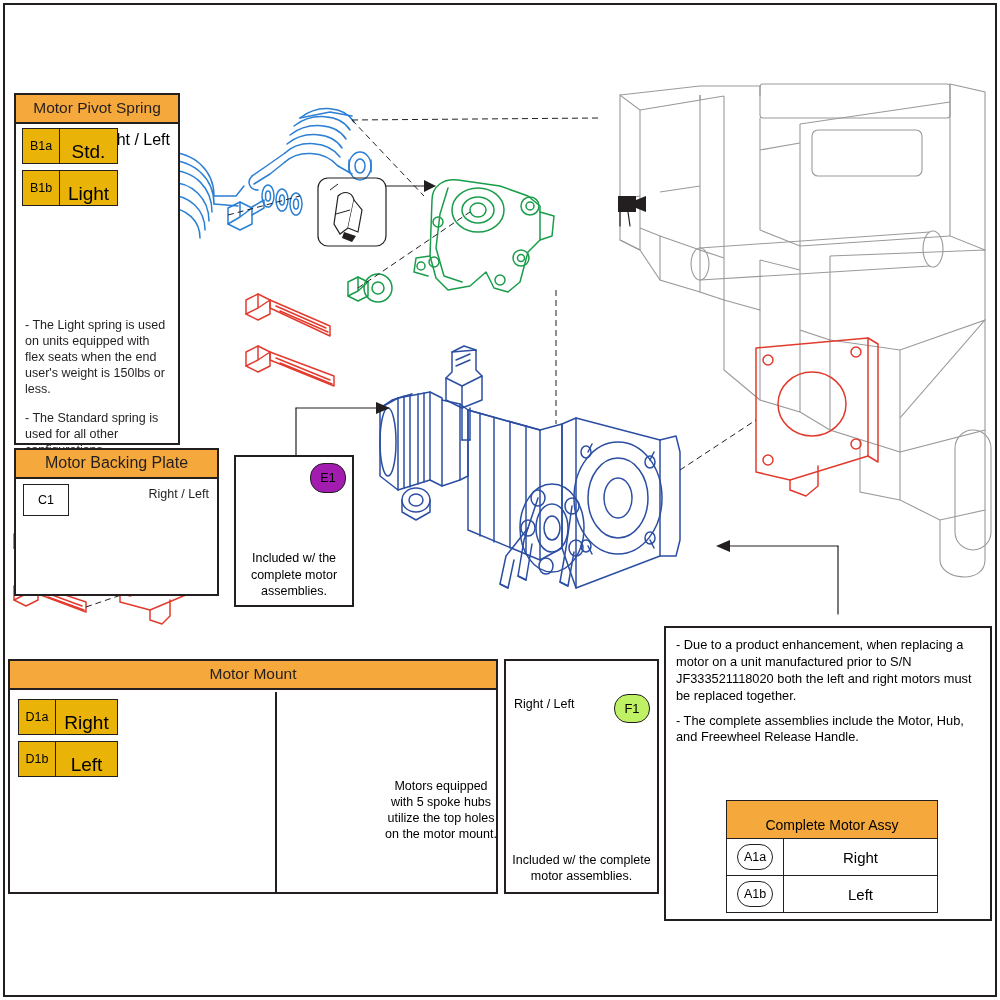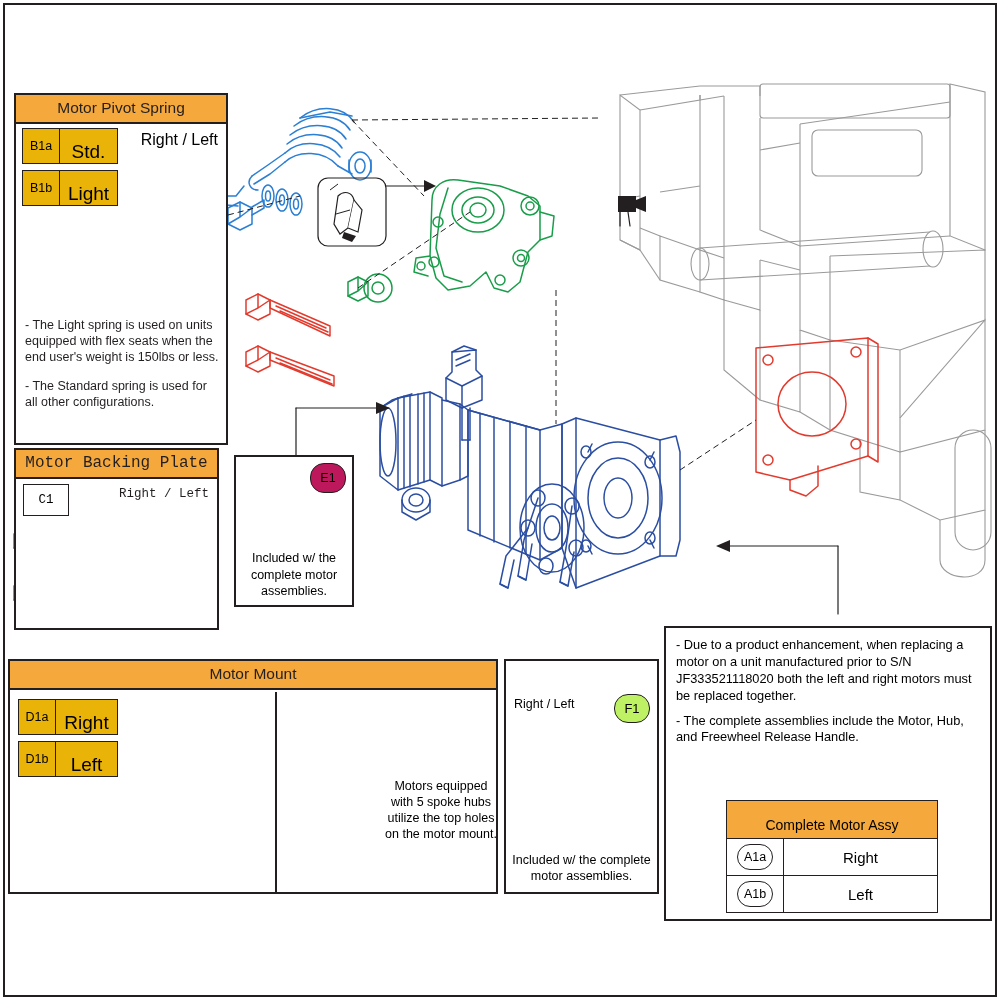--- a/index.html
+++ b/index.html
@@ -7,37 +7,37 @@
   .canvas{position:absolute;inset:0;}
   svg.layer{position:absolute;left:0;top:0;width:1000px;height:1000px;pointer-events:none;}
 
   
   .panel{position:absolute;border:2px solid #231f20;background:#ffffff;box-sizing:border-box;}
   .panel-head{background:#f5a83c;border-bottom:2px solid #231f20;text-align:center;font-size:16px;color:#231f20;padding:4px 0 5px;font-weight:400;}
   .rl{font-size:12.5px;color:#231f20;text-align:right;}
   .note{font-size:12.5px;color:#231f20;line-height:1.28;}
 
   
-  #panel-pivot{left:14px;top:93px;width:214px;height:352px;}
+  #panel-pivot{left:14px;top:93px;width:166px;height:352px;}
   #panel-pivot .panel-head{font-size:15.5px;}
   .pv-badges{position:absolute;left:6px;top:33px;width:96px;}
   .pv-badge-row{display:flex;align-items:flex-end;border:1.5px solid #231f20;height:34px;margin-bottom:6px;background:#eab308;}
   .pv-badge-row .id{width:36px;display:flex;align-items:center;justify-content:center;border-right:1.5px solid #231f20;height:100%;font-size:12.5px;}
   .pv-badge-row .lbl{flex:1;text-align:center;font-size:19px;}
   .pv-rl{position:absolute;right:8px;top:36px;}
   .pv-notes{position:absolute;left:9px;right:7px;top:222px;}
 
   
-  #panel-backing{left:14px;top:448px;width:205px;height:182px;font-family:Liberation Mono, monospace;}
+  #panel-backing{left:14px;top:448px;width:205px;height:148px;}
   .bp-badge{position:absolute;left:7px;top:34px;width:44px;height:30px;border:1.5px solid #231f20;display:flex;align-items:center;justify-content:center;font-size:12.5px;background:#fff;text-align:center;}
   .bp-rl{position:absolute;right:8px;top:37px;}
 
   
   #panel-e1{left:234px;top:455px;width:120px;height:152px;}
-  .e1-badge{position:absolute;right:6px;top:6px;width:34px;height:28px;border:1.5px solid #231f20;border-radius:14px;display:flex;align-items:center;justify-content:center;font-size:12.5px;background:#be185d;}
+  .e1-badge{position:absolute;right:6px;top:6px;width:34px;height:28px;border:1.5px solid #231f20;border-radius:14px;display:flex;align-items:center;justify-content:center;font-size:12.5px;background:#a21caf;}
   .e1-text{position:absolute;left:4px;right:4px;bottom:6px;text-align:center;font-size:12.5px;line-height:1.3;}
 
   
   #panel-mount{left:8px;top:659px;width:490px;height:235px;}
   #panel-mount .panel-head{font-size:15.5px;}
   .mm-split{position:absolute;left:265px;top:31px;bottom:0;width:2px;background:#231f20;}
   .mm-badges{position:absolute;left:8px;top:38px;width:100px;}
   .mm-note{position:absolute;left:375px;top:117px;width:112px;text-align:center;font-size:12.5px;line-height:1.28;}
 
   

